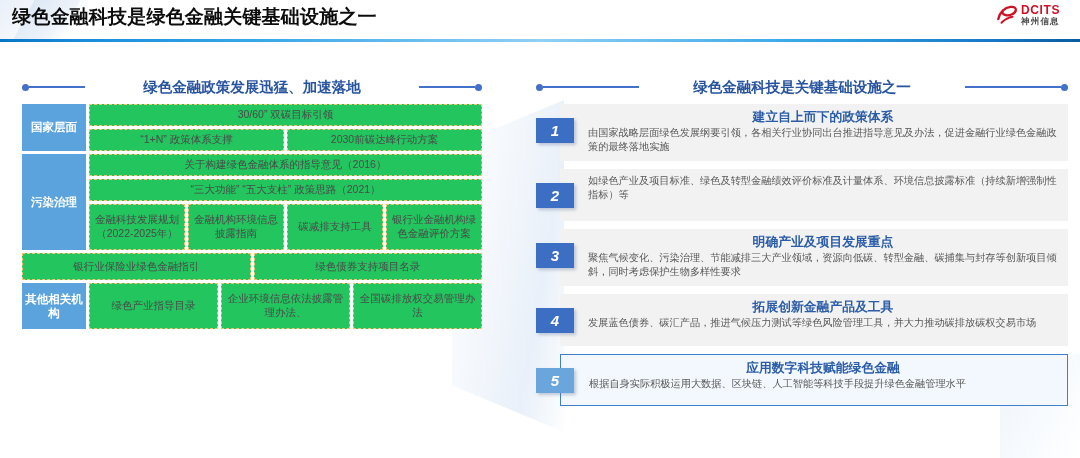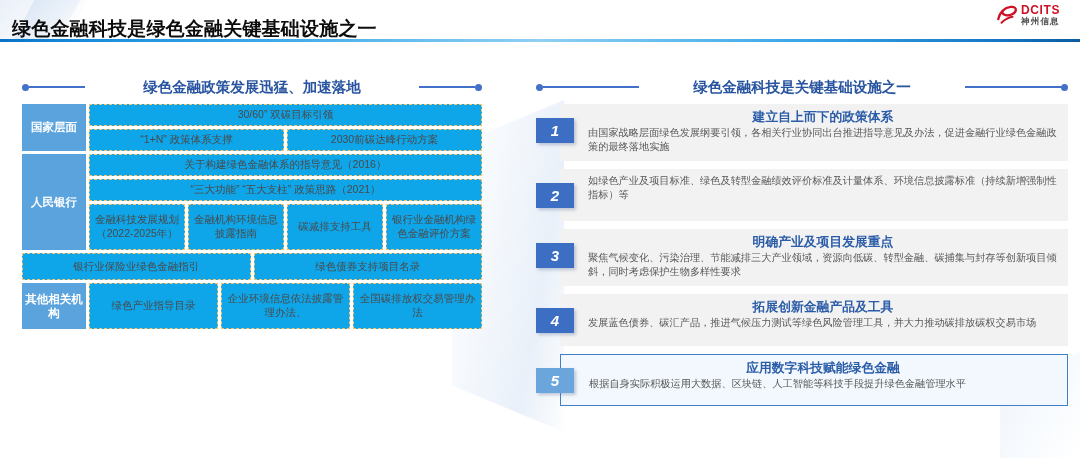--- a/index.html
+++ b/index.html
@@ -20,21 +20,21 @@
     position: absolute; left: -10px; top: -26px; width: 90px; height: 80px;
     background: linear-gradient(115deg, #e7eef8 0%, #f5f8fc 55%, #ffffff 100%);
     transform: skewX(-28deg);
   }
   #header-deco-b {
     position: absolute; left: 28px; top: -30px; width: 46px; height: 84px;
     background: linear-gradient(115deg, #d7e4f4 0%, #eef3fa 70%, #ffffff 100%);
     transform: skewX(-28deg);
   }
   #slide-title {
-    position: absolute; left: 12px; top: 16px;
+    position: absolute; left: 12px; top: 4px;
     font-size: 19px; font-weight: bold; color: #0c0c0c;
     letter-spacing: 0.2px; white-space: nowrap;
   }
   #title-rule {
     position: absolute; left: 0; top: 39px; width: 1080px; height: 3px;
     background: linear-gradient(90deg,#0a74c4 0%, #1a8ddb 8%, #3aa7e8 24%, #8fd0f3 50%, #3aa7e8 74%, #1678c6 92%, #0a5c9e 100%);
   }
 
   
   #logo { position: absolute; right: 20px; top: 4px; display: flex; align-items: flex-start; gap: 3px; }
@@ -73,21 +73,21 @@
   .ptr { display: flex; gap: 3px; align-items: stretch; }
   .ptr-label {
     width: 64px; flex: none; background: #5ba3dd; color: #ffffff;
     font-size: 11.5px; font-weight: bold; line-height: 1.22;
     display: flex; align-items: center; justify-content: center; text-align: center;
     padding: 2px 3px;
   }
   .ptr-cells { flex: 1; display: flex; flex-direction: column; gap: 3px; }
   .cellrow { display: flex; gap: 3px; }
   .cell {
-    background: #0ea5e9; border: 1.1px dashed #f0c674;
+    background: #22c55e; border: 1.1px dashed #f0c674;
     font-size: 10.5px; color: #4a4a4a; line-height: 1.3;
     display: flex; align-items: center; justify-content: center; text-align: center;
     padding: 3px 4px; flex: 1; min-height: 22px;
   }
   .cell.tall { min-height: 46px; }
   .cell.mid { min-height: 27px; }
 
   
   #point-list { position: absolute; left: 536px; top: 104px; width: 532px; }
   .point { position: relative; margin-bottom: 8px; min-height: 52px; }
@@ -169,21 +169,21 @@
           <div class="cellrow">
             <div class="cell">30/60” 双碳目标引领</div>
           </div>
           <div class="cellrow">
             <div class="cell">“1+N” 政策体系支撑</div>
             <div class="cell">2030前碳达峰行动方案</div>
           </div>
         </div>
       </div>
       <div class="ptr">
-        <div class="ptr-label">人民银行</div>
+        <div class="ptr-label">污染治理</div>
         <div class="ptr-cells">
           <div class="cellrow">
             <div class="cell">关于构建绿色金融体系的指导意见（2016）</div>
           </div>
           <div class="cellrow">
             <div class="cell">“三大功能” “五大支柱” 政策思路（2021）</div>
           </div>
           <div class="cellrow">
             <div class="cell tall">金融科技发展规划（2022-2025年）</div>
             <div class="cell tall">金融机构环境信息披露指南</div>

